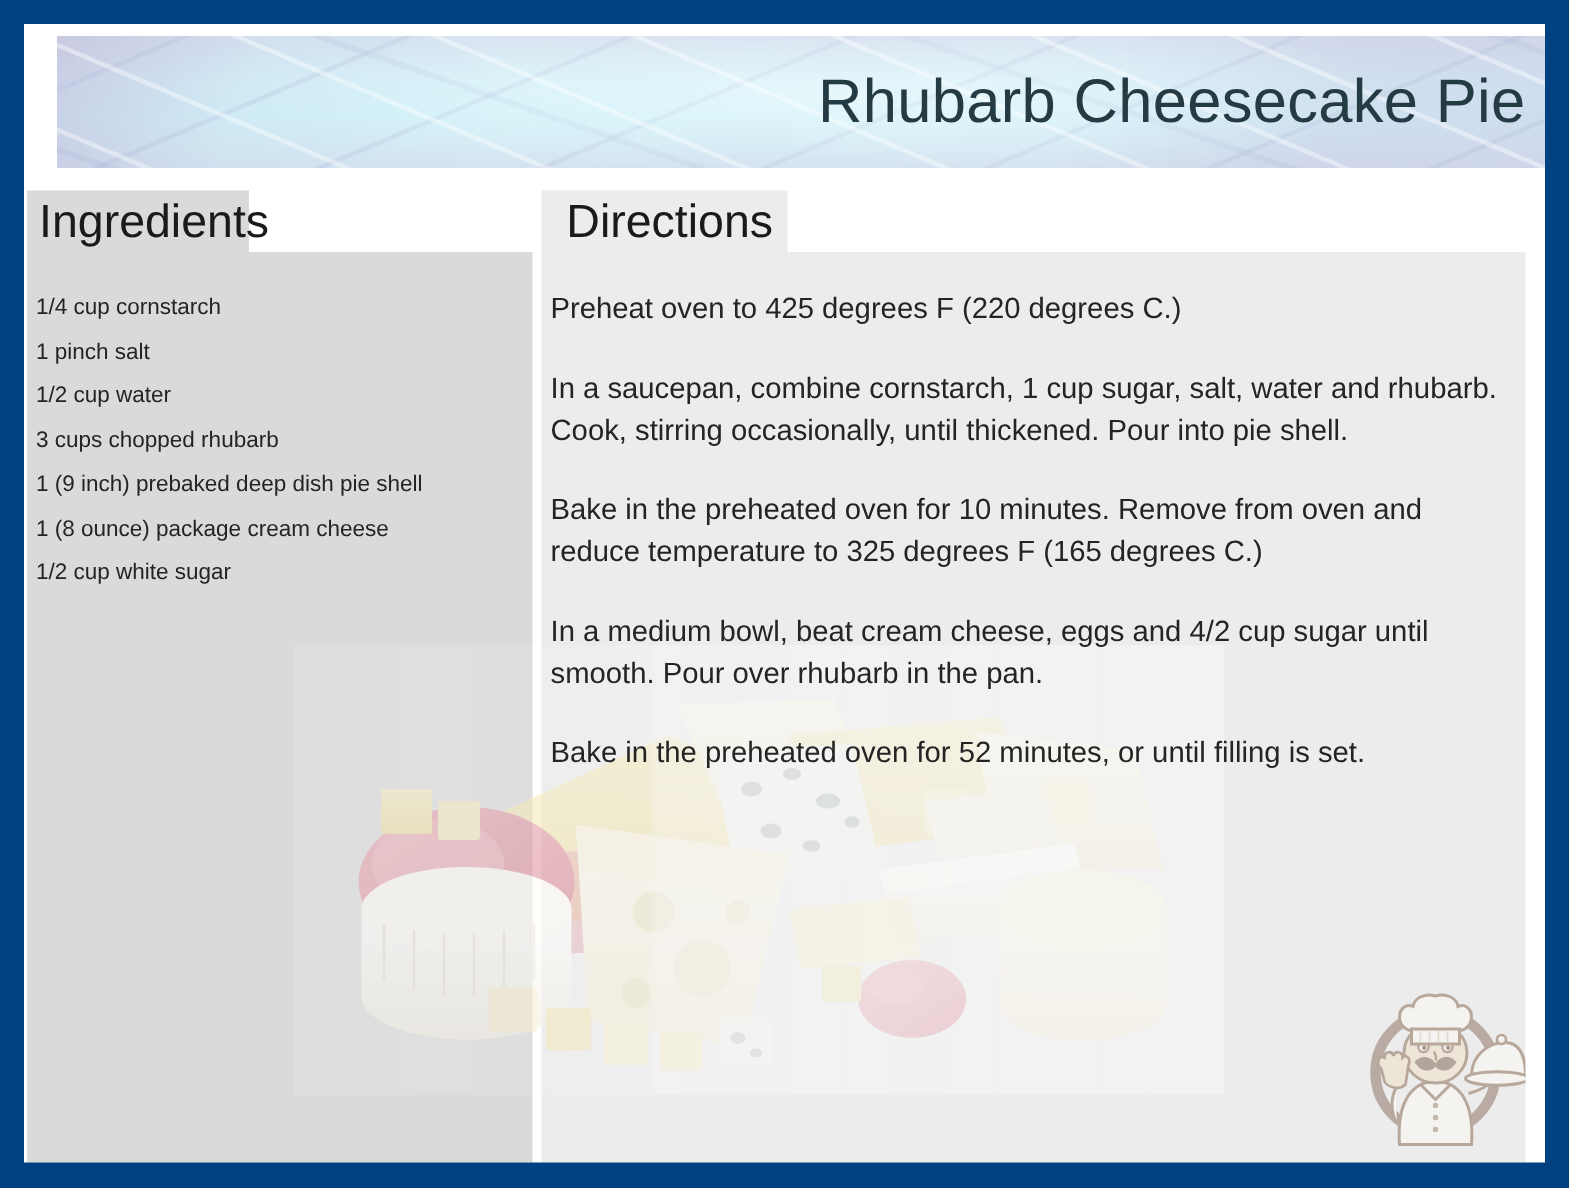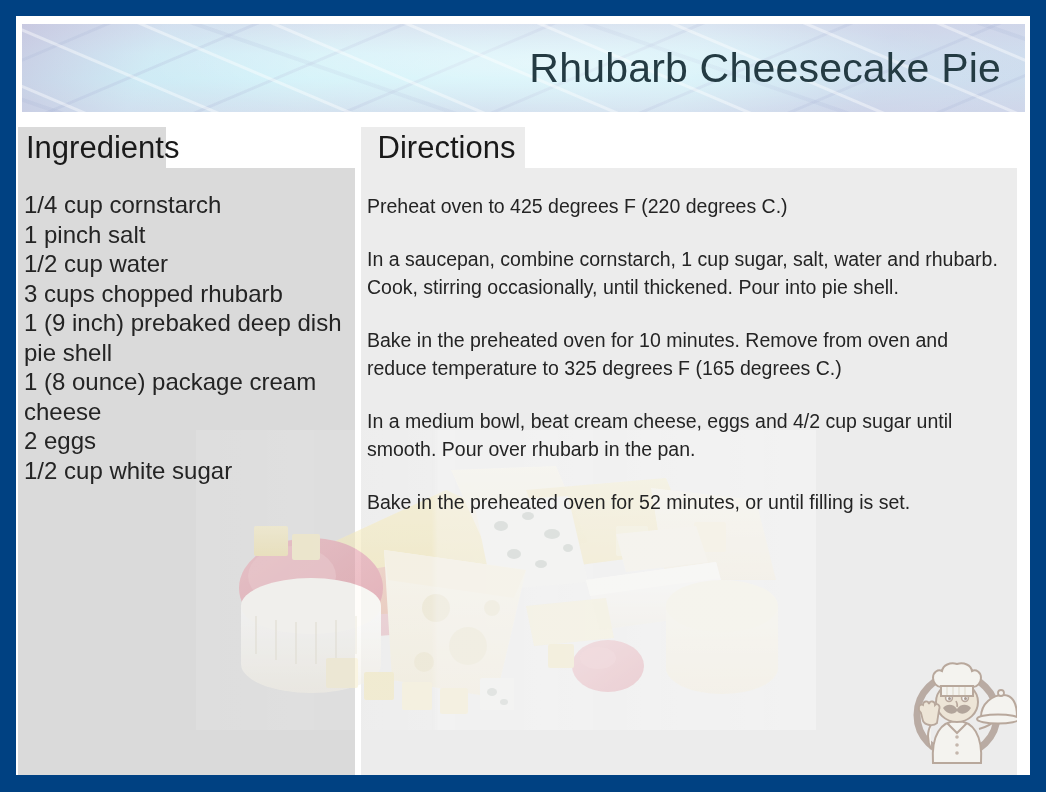--- a/index.html
+++ b/index.html
@@ -29,21 +29,21 @@
     z-index: 60;
   }
   .frame-top    { left: 0;   top: 0;     width: 1046px; height: 16px; }
   .frame-bottom { left: 0;   bottom: 0;  width: 1046px; height: 17px; }
   .frame-left   { left: 0;   top: 0;     width: 16px;   height: 792px; }
   .frame-right  { right: 0;  top: 0;     width: 16px;   height: 792px; }
 
   
   #title-banner {
     position: absolute;
-    left: 22px;
+    left: 38px;
     top: 24px;
     width: 1003px;
     height: 88px;
     z-index: 20;
     overflow: hidden;
     background:
       linear-gradient(115deg,
         rgba(196,196,222,0.85) 0%,
         rgba(206,228,242,0.55) 14%,
         rgba(214,244,249,0.30) 30%,
@@ -193,21 +193,21 @@
   }
   #chef-logo svg { display: block; width: 100%; height: 100%; }
 
   
   #ingredients-list {
     position: absolute;
     left: 24px;
     top: 190px;
     width: 325px;
     z-index: 25;
-    font-size: 24px;
+    font-size: 15px;
     line-height: 29.5px;
     color: #242424;
   }
   #ingredients-list .ingredient-item {
     white-space: normal;
   }
 
   #directions-body {
     position: absolute;
     left: 367px;
@@ -343,21 +343,20 @@
     <span class="heading-text">Directions</span>
   </div>
 
   <div id="ingredients-list">
       <div class="ingredient-item">1/4 cup cornstarch</div>
       <div class="ingredient-item">1 pinch salt</div>
       <div class="ingredient-item">1/2 cup water</div>
       <div class="ingredient-item">3 cups chopped rhubarb</div>
       <div class="ingredient-item">1 (9 inch) prebaked deep dish pie shell</div>
       <div class="ingredient-item">1 (8 ounce) package cream cheese</div>
-      <div class="ingredient-item">2 eggs</div>
       <div class="ingredient-item">1/2 cup white sugar</div>
     </div>
 
   <div id="directions-body">
       <p class="direction-step">Preheat oven to 425 degrees F (220 degrees C.)</p>
       <p class="direction-step">In a saucepan, combine cornstarch, 1 cup sugar, salt, water and rhubarb. Cook, stirring occasionally, until thickened. Pour into pie shell.</p>
       <p class="direction-step">Bake in the preheated oven for 10 minutes. Remove from oven and reduce temperature to 325 degrees F (165 degrees C.)</p>
       <p class="direction-step">In a medium bowl, beat cream cheese, eggs and 4/2 cup sugar until smooth. Pour over rhubarb in the pan.</p>
       <p class="direction-step">Bake in the preheated oven for 52 minutes, or until filling is set.</p>
     </div>

